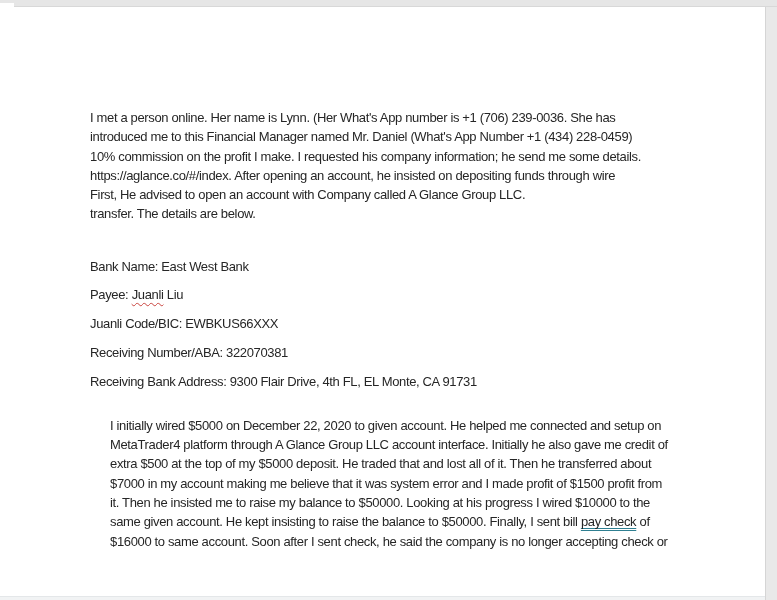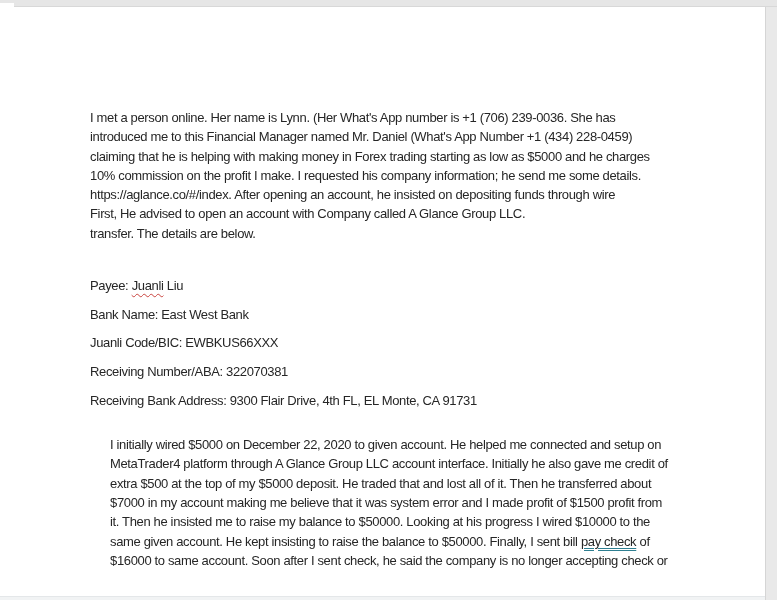--- a/index.html
+++ b/index.html
@@ -98,31 +98,30 @@
 <div class="top-band" data-name="window-top-edge"></div>
 <div class="top-notch" data-name="window-top-edge-notch"></div>
 <div class="right-strip" data-name="canvas-right-edge"></div>
 <div class="bottom-band" data-name="canvas-bottom-edge"></div>
 
 <main class="doc-page" data-name="document-page">
   <div class="doc-text" data-name="document-text">
       <div class="para para-body" data-name="intro-paragraph">
         <div class="line" data-name="text-line"><span data-name="text-run">I met a person online. Her name is Lynn. (Her What's App number is +1 (706) 239-0036. She has</span></div>
         <div class="line" data-name="text-line"><span data-name="text-run">introduced me to this Financial Manager named Mr. Daniel (What's App Number +1 (434) 228-0459)</span></div>
-        <div class="line" data-name="text-line"><span data-name="text-run">claiming that he is helping with making money in Forex trading starting as low as $5000 and he charges</span></div>
         <div class="line" data-name="text-line"><span data-name="text-run">10% commission on the profit I make. I requested his company information; he send me some details.</span></div>
         <div class="line" data-name="text-line"><span data-name="text-run">https://aglance.co/#/index. After opening an account, he insisted on depositing funds through wire</span></div>
         <div class="line" data-name="text-line"><span data-name="text-run">First, He advised to open an account with Company called A Glance Group LLC.</span></div>
         <div class="line" data-name="text-line"><span data-name="text-run">transfer. The details are below.</span></div>
       </div>
+      <div class="para para-field" data-name="bank-name-line">
+        <div class="line" data-name="text-line"><span data-name="text-run">Bank Name: East West Bank</span></div>
+      </div>
       <div class="para para-field" data-name="payee-line">
         <div class="line" data-name="text-line"><span data-name="text-run">Payee: </span><span class="mark-spell" data-name="misspelled-word">Juanli</span><span data-name="text-run"> Liu</span></div>
-      </div>
-      <div class="para para-field" data-name="bank-name-line">
-        <div class="line" data-name="text-line"><span data-name="text-run">Bank Name: East West Bank</span></div>
       </div>
       <div class="para para-field" data-name="swift-code-line">
         <div class="line" data-name="text-line"><span data-name="text-run">Juanli Code/BIC: EWBKUS66XXX</span></div>
       </div>
       <div class="para para-field" data-name="receiving-number-line">
         <div class="line" data-name="text-line"><span data-name="text-run">Receiving Number/ABA: 322070381</span></div>
       </div>
       <div class="para para-field" data-name="receiving-bank-address-line">
         <div class="line" data-name="text-line"><span data-name="text-run">Receiving Bank Address: 9300 Flair Drive, 4th FL, EL Monte, CA 91731</span></div>
       </div>

